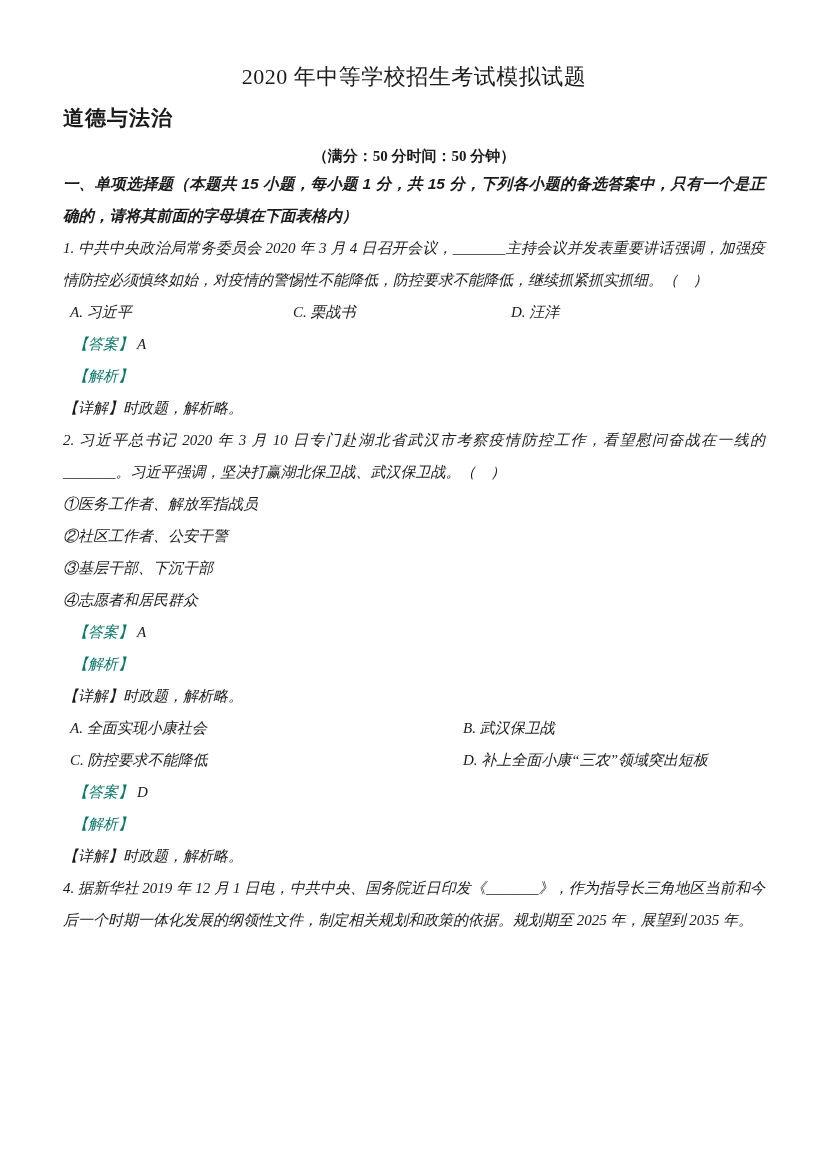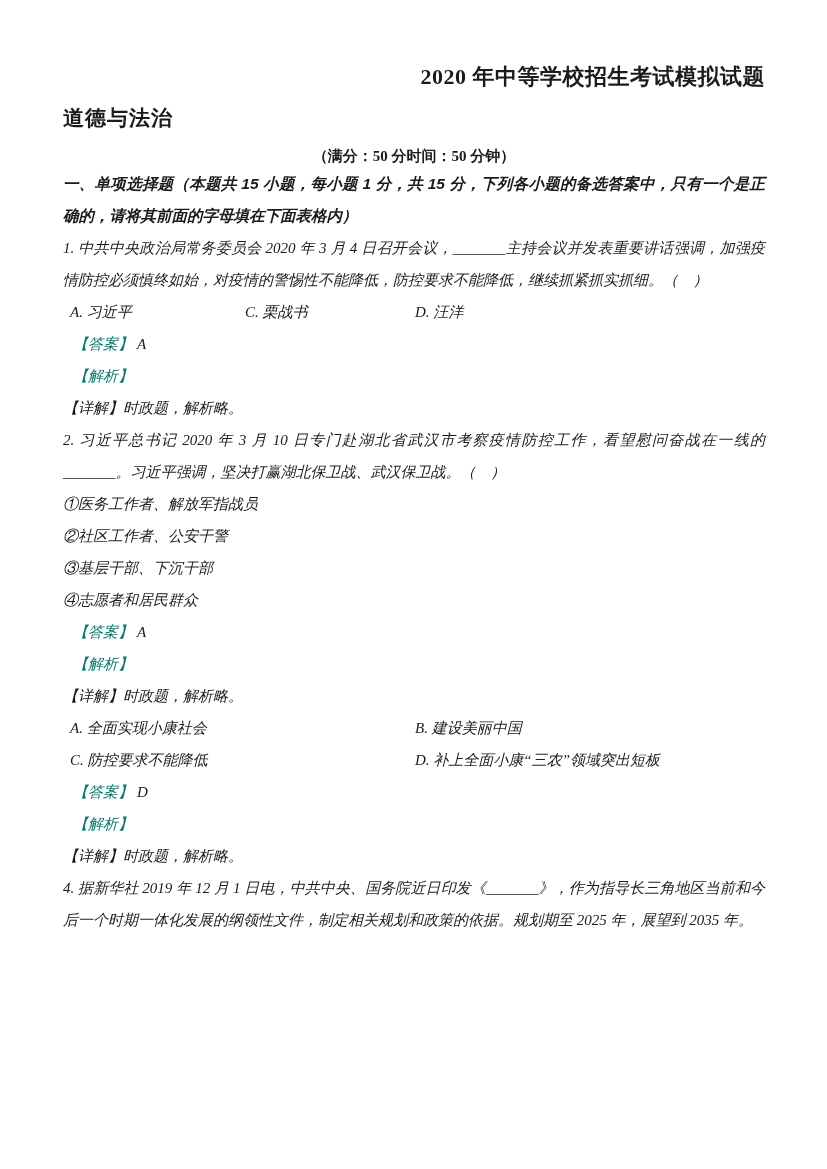--- a/index.html
+++ b/index.html
@@ -11,23 +11,23 @@
   }
   .page {
     width: 827px; height: 1169px;
     padding: 62px 62px 0 63px;
     font-family: "Liberation Serif", "DejaVu Serif", serif;
     color: #1b1b1b;
     background: #ffffff;
   }
   .doc-title {
     margin: 0;
-    text-align: right;
+    text-align: center;
     font-size: 22px;
-    font-weight: bold;
+    font-weight: normal;
     line-height: 29px;
     letter-spacing: 0.5px;
   }
   .doc-subtitle {
     margin: 14px 0 0 0;
     font-size: 21px;
     font-weight: bold;
     line-height: 27px;
     letter-spacing: 1px;
   }
@@ -44,21 +44,21 @@
     font-size: 15px;
     line-height: 32px;
     text-align: justify;
     text-justify: inter-ideograph;
   }
   p.section-heading {
     font-weight: bold;
     font-size: 15.5px;
     font-family: "Liberation Sans", "DejaVu Sans", sans-serif;
   }
-  .opt-row { display: flex; padding-left: 7px; }
+  .opt-row { display: flex; padding-left: 7px; gap: 48px; }
   .opt-row .opt { line-height: 32px; font-size: 15px; text-align: left; }
   .opt-row4 .opt:nth-child(1) { width: 175px; }
   .opt-row4 .opt:nth-child(2) { width: 170px; }
   .opt-row4 .opt:nth-child(3) { width: 165px; }
   .opt-row4 .opt:nth-child(4) { flex: 1; }
   .opt-row2 .opt:nth-child(1) { width: 345px; }
   .opt-row2 .opt:nth-child(2) { flex: 1; }
   .indented { padding-left: 10px; }
   .blue { color: #0f766e; }
   .ans-val { margin-left: 4px; }
@@ -90,21 +90,21 @@
     <p class="line">①医务工作者、解放军指战员</p>
     <p class="line">②社区工作者、公安干警</p>
     <p class="line">③基层干部、下沉干部</p>
     <p class="line">④志愿者和居民群众</p>
     <p class="line indented"><span class="blue">【答案】</span><span class="ans-val">A</span></p>
     <p class="line indented blue">【解析】</p>
     <p class="line"><span>【详解】</span><span>时政题，解析略。</span></p>
 
     <div class="opt-row opt-row2">
       <span class="opt">A. 全面实现小康社会</span>
-      <span class="opt">B. 建设美丽中国</span>
+      <span class="opt">B. 武汉保卫战</span>
     </div>
     <div class="opt-row opt-row2">
       <span class="opt">C. 防控要求不能降低</span>
       <span class="opt">D. 补上全面小康“三农”领域突出短板</span>
     </div>
     <p class="line indented"><span class="blue">【答案】</span><span class="ans-val">D</span></p>
     <p class="line indented blue">【解析】</p>
     <p class="line"><span>【详解】</span><span>时政题，解析略。</span></p>
 
     <p class="line">4. 据新华社 2019 年 12 月 1 日电，中共中央、国务院近日印发《_______》，作为指导长三角地区当前和今后一个时期一体化发展的纲领性文件，制定相关规划和政策的依据。规划期至 2025 年，展望到 2035 年。</p>

